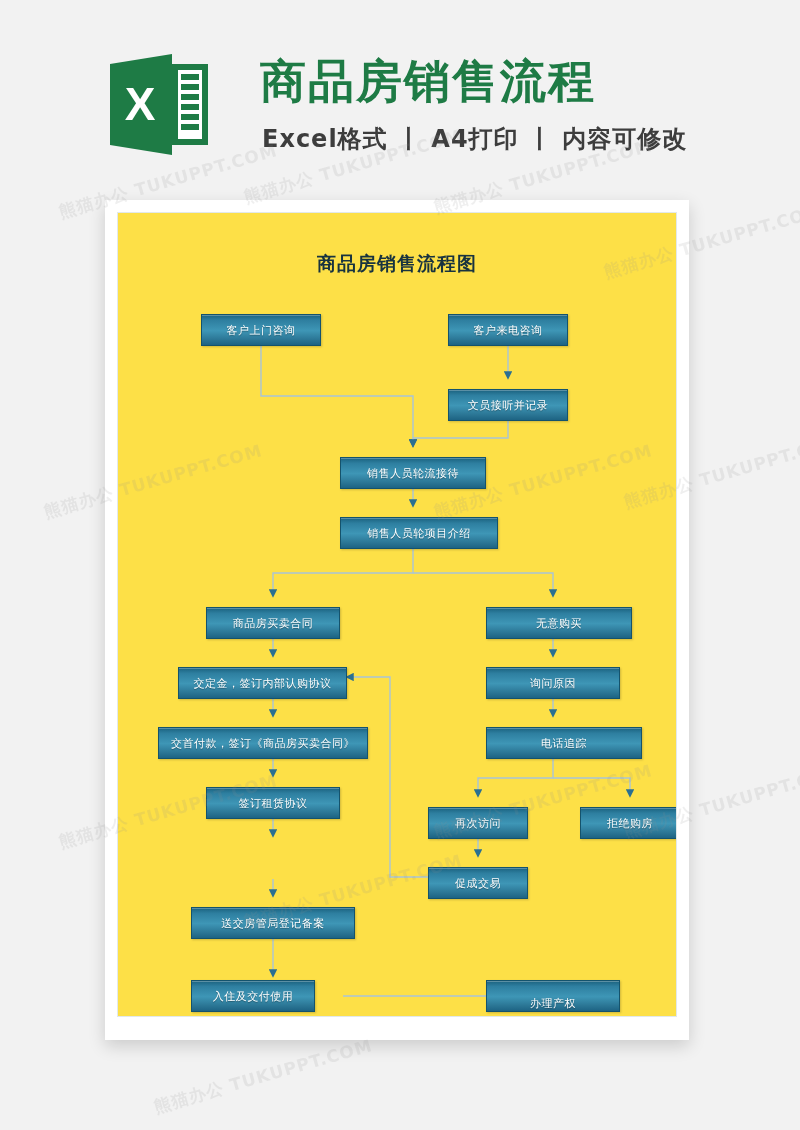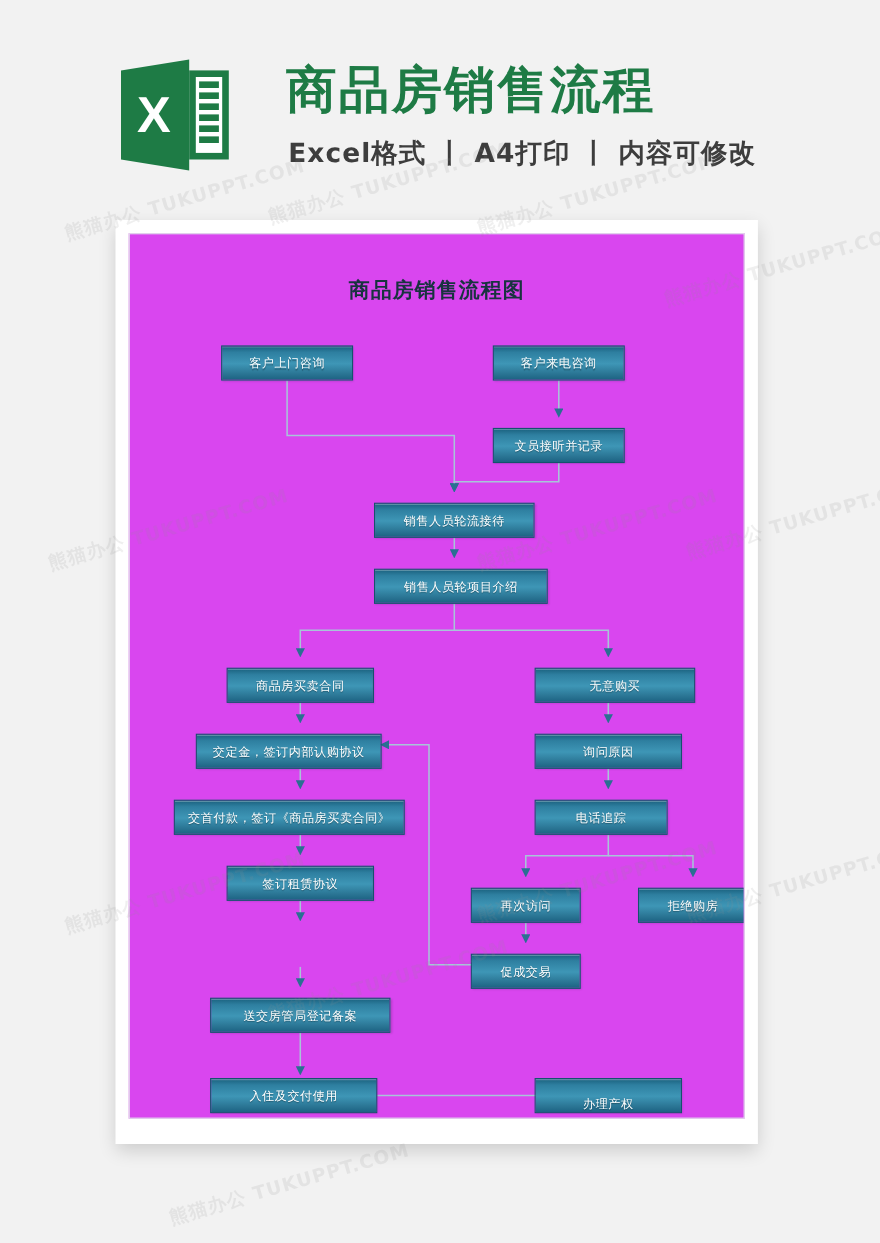--- a/index.html
+++ b/index.html
@@ -38,21 +38,21 @@
   
   .paper{
     position:absolute; left:105px; top:200px;
     width:584px; height:840px;
     background:#ffffff;
     box-shadow:0 6px 16px rgba(0,0,0,.16);
   }
   .sheet{
     position:absolute; left:12px; top:12px;
     width:560px; height:805px;
-    background:#d946ef;
+    background:#fde047;
     border:1px solid #e2e9ea;
     box-sizing:border-box;
     overflow:hidden;
   }
 
   .chart-title{
     position:absolute; left:0; top:38px; width:100%;
     text-align:center;
     font-size:19px; font-weight:bold; color:#18333f;
     letter-spacing:1px;
@@ -199,21 +199,21 @@
       </div>
 
       <div class="node" style="left:368px; top:454px; width:134px; height:32px;">
         <span>询问原因</span>
       </div>
 
       <div class="node" style="left:40px;  top:514px; width:210px; height:32px;">
         <span>交首付款，签订《商品房买卖合同》</span>
       </div>
 
-      <div class="node" style="left:368px; top:514px; width:121px; height:32px;">
+      <div class="node" style="left:368px; top:514px; width:156px; height:32px;">
         <span>电话追踪</span>
       </div>
 
       <div class="node" style="left:88px;  top:574px; width:134px; height:32px;">
         <span>签订租赁协议</span>
       </div>
 
       <div class="node" style="left:310px; top:594px; width:100px; height:32px;">
         <span>再次访问</span>
       </div>
@@ -224,21 +224,21 @@
 
 
       <div class="node" style="left:310px; top:654px; width:100px; height:32px;">
         <span>促成交易</span>
       </div>
 
       <div class="node" style="left:73px;  top:694px; width:164px; height:32px;">
         <span>送交房管局登记备案</span>
       </div>
 
-      <div class="node" style="left:73px;  top:767px; width:152px; height:32px;">
+      <div class="node" style="left:73px;  top:767px; width:124px; height:32px;">
         <span>入住及交付使用</span>
       </div>
 
       <div class="node" style="left:368px; top:767px; width:134px; height:32px;align-items:flex-end;">
         <span>办理产权</span>
       </div>
 
     </div>
   </div>
 </div>

